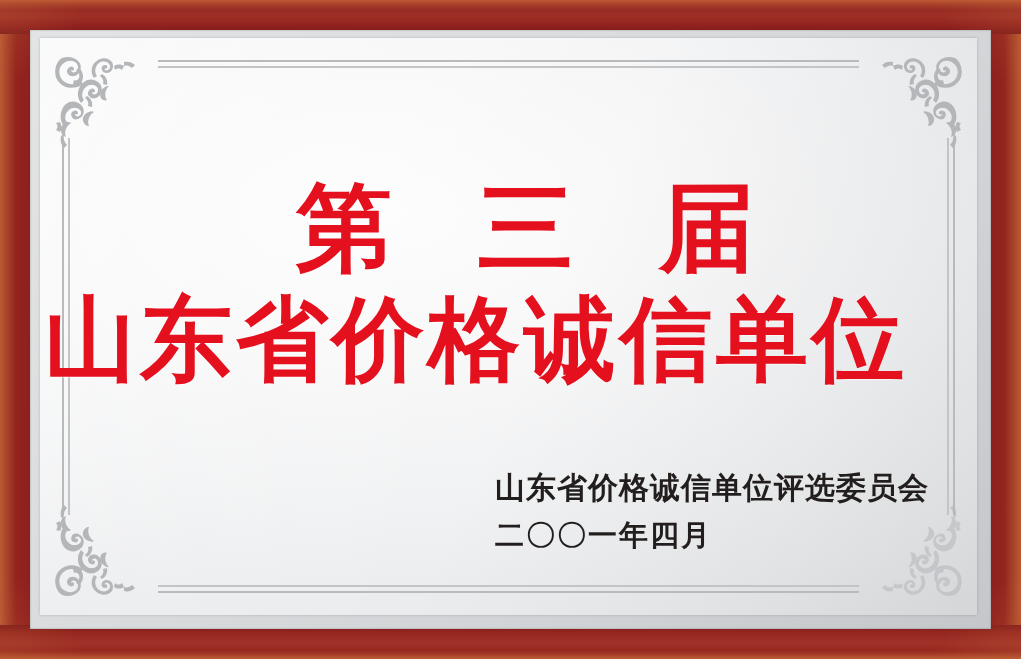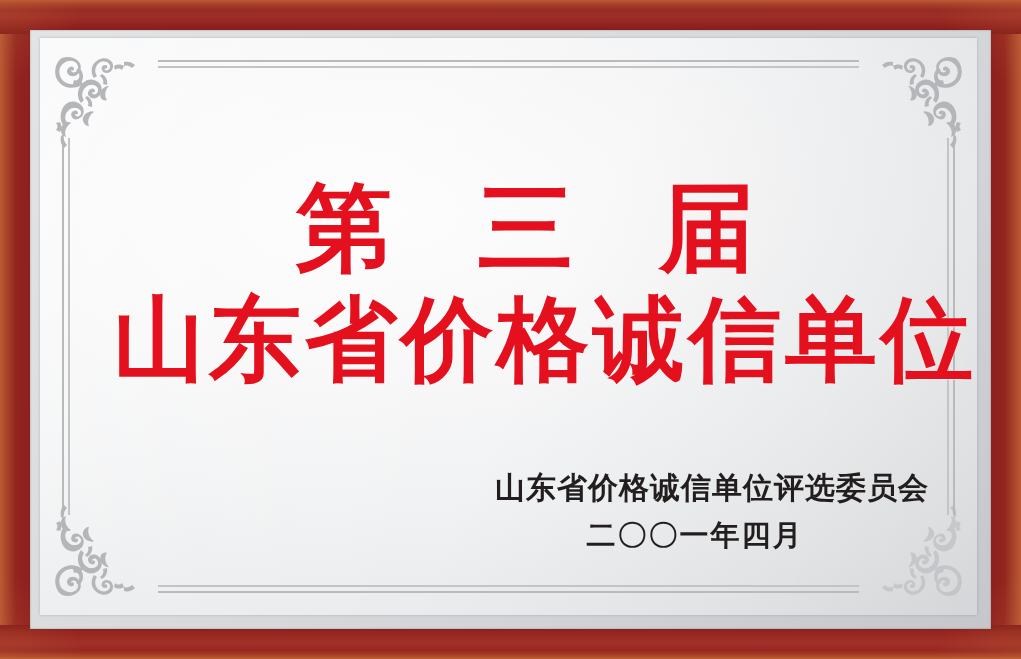--- a/index.html
+++ b/index.html
@@ -140,35 +140,35 @@
     line-height:1;
     letter-spacing:26px;
     text-indent:26px;
     white-space:nowrap;
     text-shadow:0 1px 0 rgba(255,255,255,.55);
     margin-left:34px;
   }
   .title-line2{
     position:absolute;
     left:0;right:0;top:255px;
-    text-align:right;
+    text-align:left;
     color:#e5101e;
     font-family:"DejaVu Serif","Liberation Serif",serif;
     font-weight:bold;
     font-size:92px;
     line-height:1;
     letter-spacing:4px;
     text-indent:4px;
     white-space:nowrap;
     text-shadow:0 1px 0 rgba(255,255,255,.55);
   }
   .sig{
     position:absolute;
     right:82px;
-    text-align:center;
+    text-align:left;
     color:#221e1e;
     font-family:"DejaVu Sans","Liberation Sans",sans-serif;
     font-weight:bold;
     white-space:nowrap;
     margin-left:48px;
   }
   .sig-org{
     top:430px;
     width:400px;
     font-size:30px;

